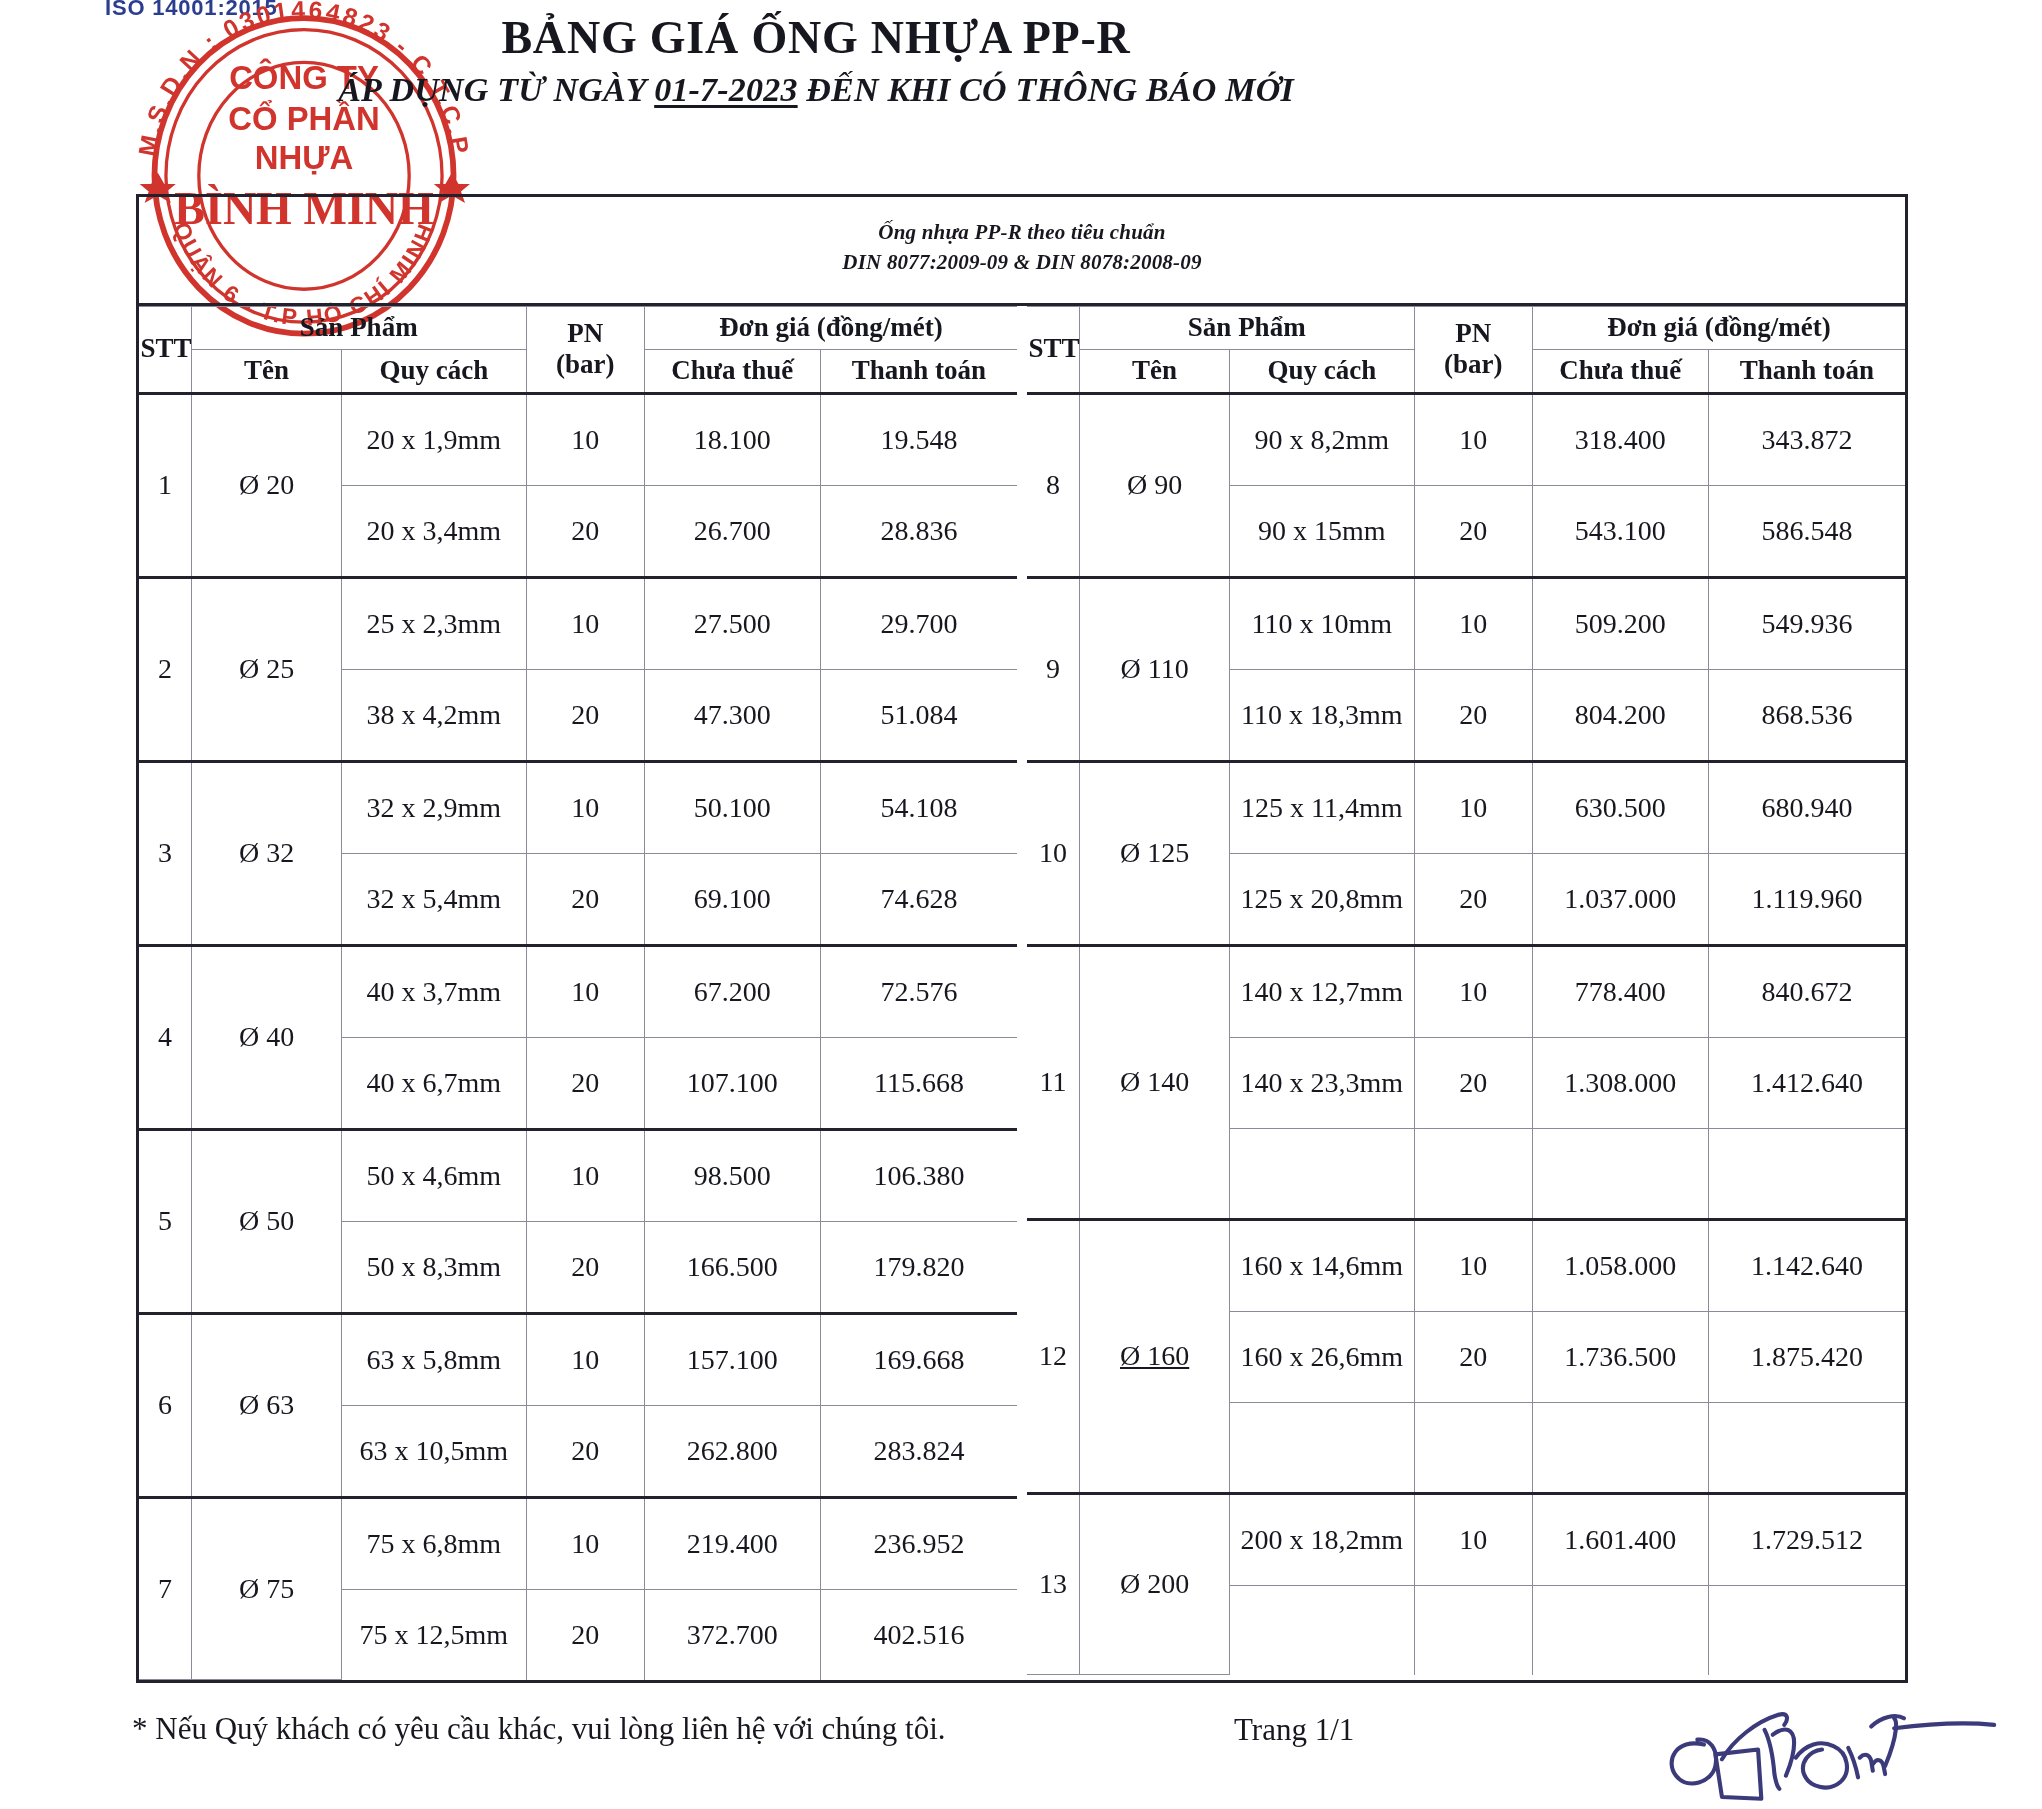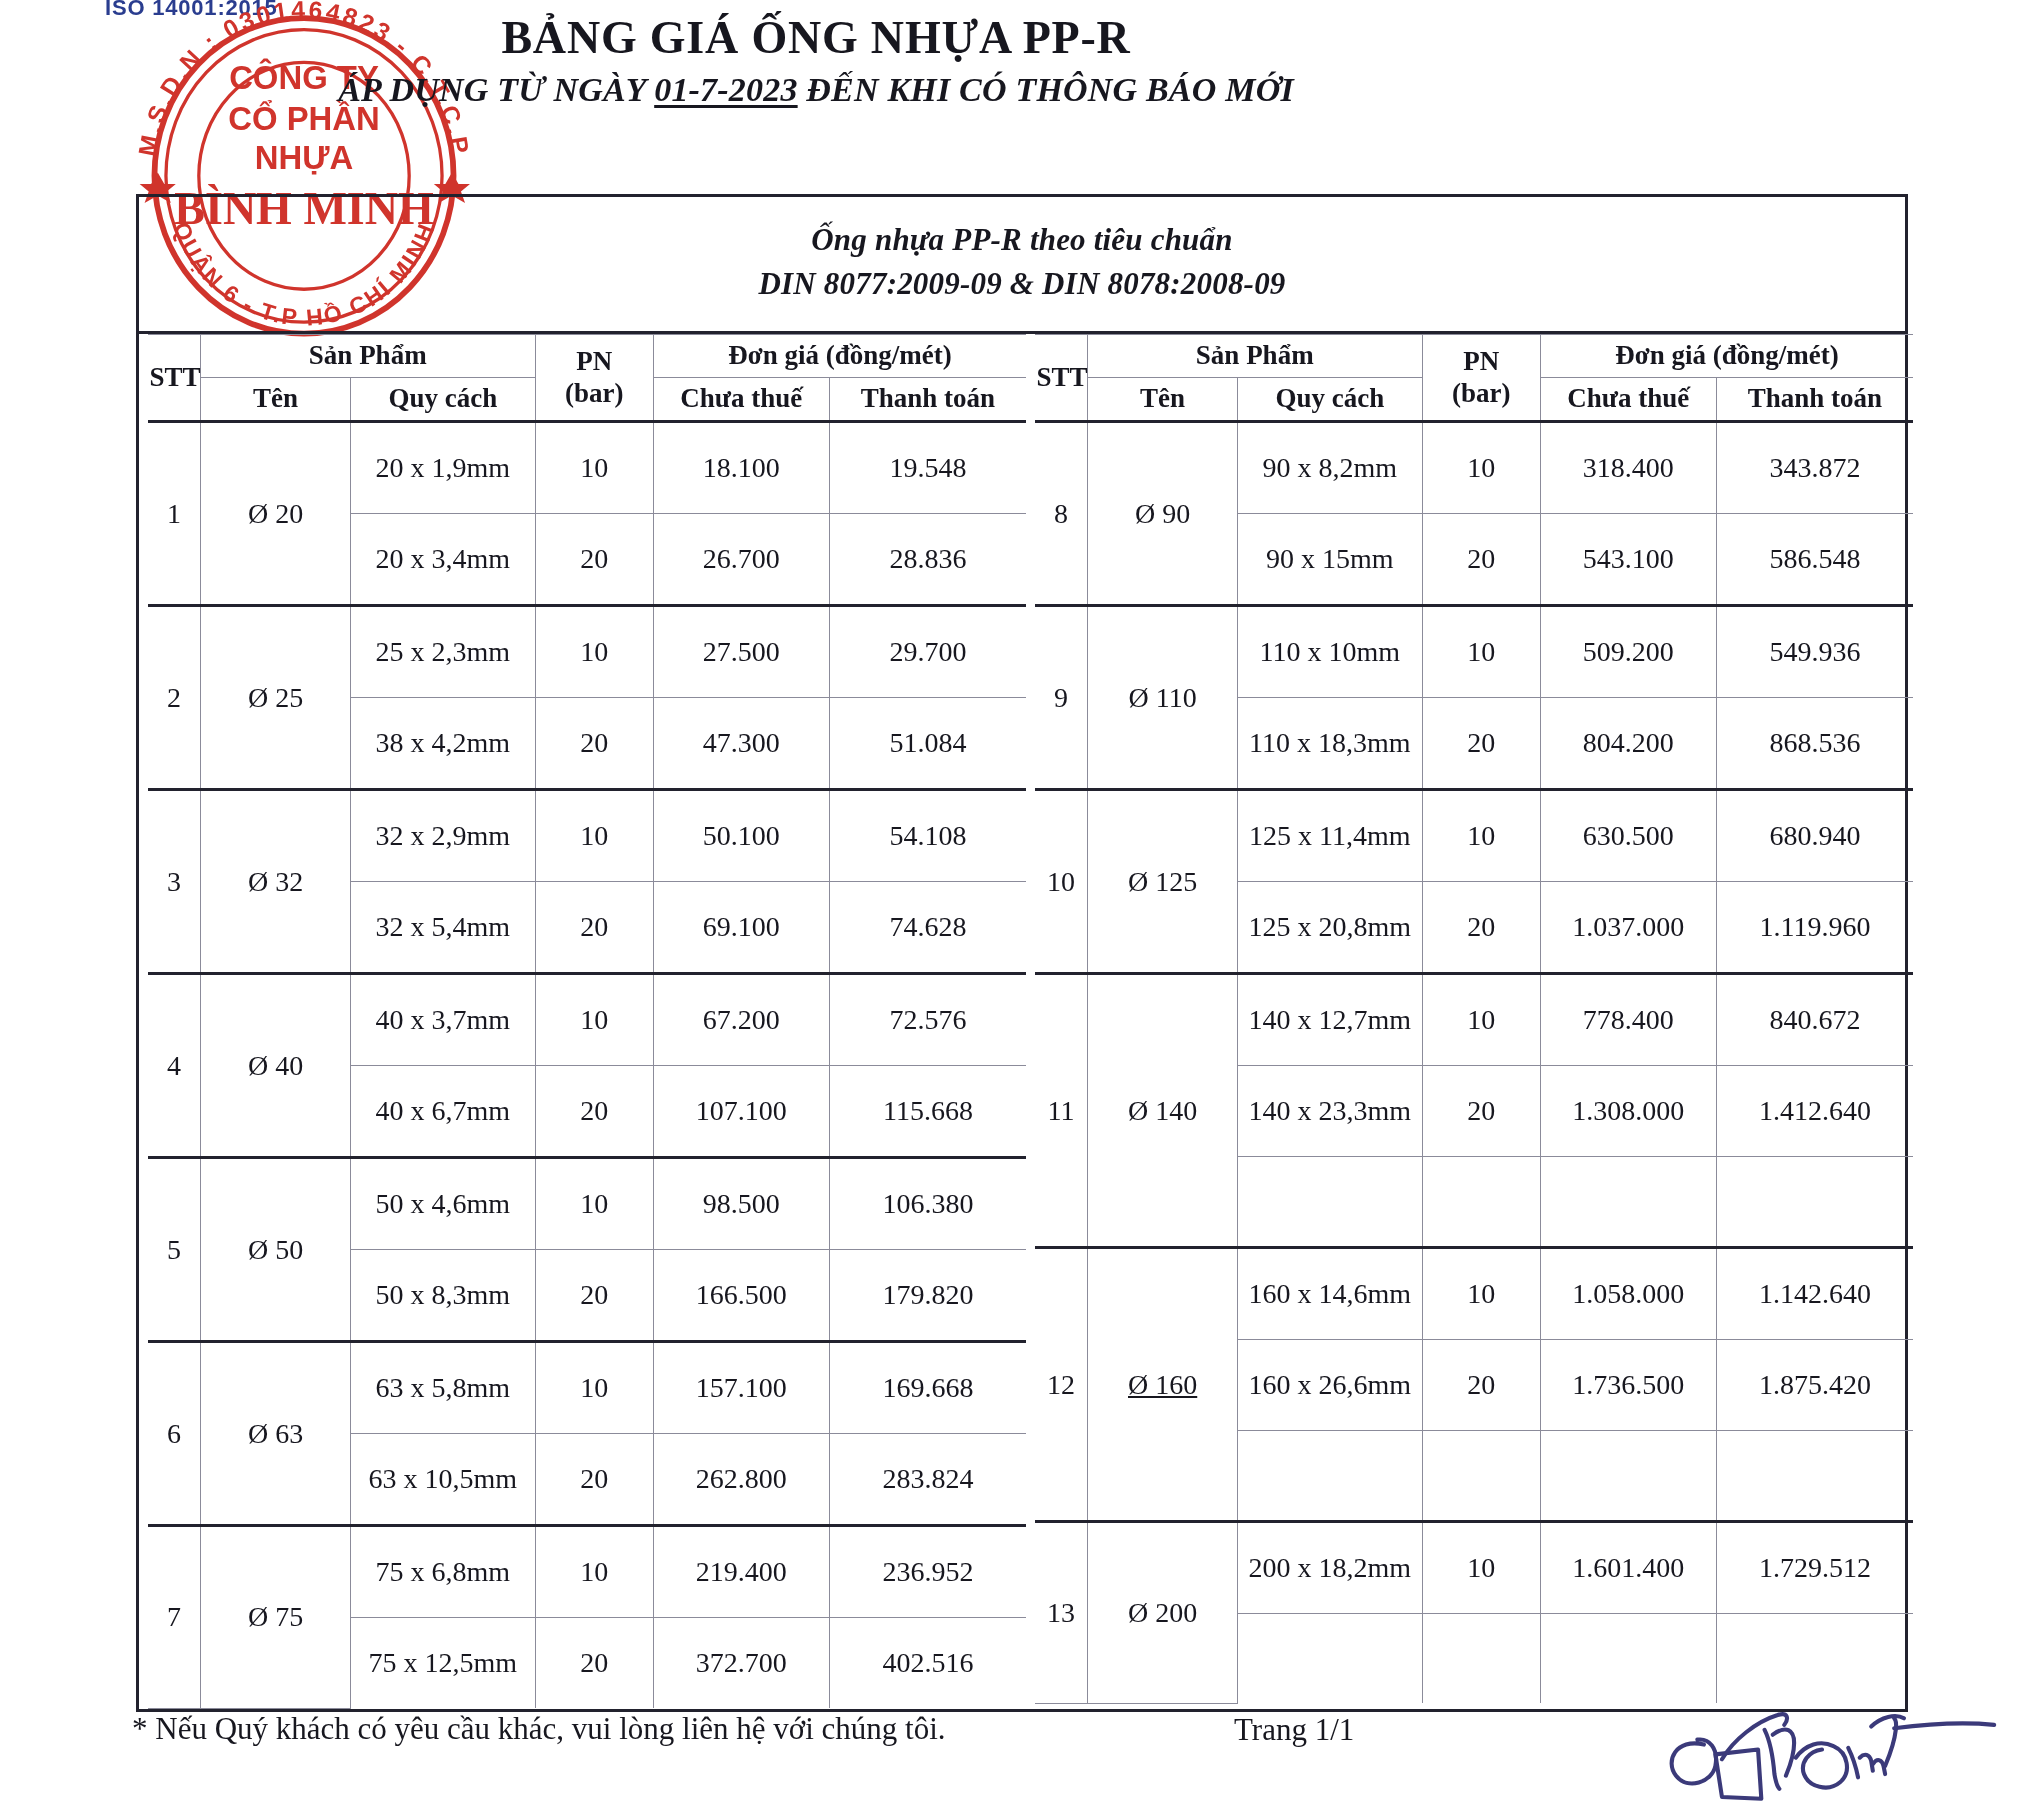--- a/index.html
+++ b/index.html
@@ -46,26 +46,26 @@
     width:1772px;
     border:3.3px solid #22222e;
     box-sizing:border-box;
   }
   .std-band{
     text-align:center;
     padding:21.4px 0 25px 0;
     border-bottom:3.3px solid #22222e;
   }
   .std-line{
-    font-style:italic;font-weight:bold;font-size:31px;
+    font-style:italic;font-weight:bold;font-size:21px;
     line-height:1.42;letter-spacing:0.2px;
   }
 
   .tables-row{ display:flex; }
-  .tbl-col{ flex:0 0 878px;padding-left:9px; }
+  .tbl-col{ flex:0 0 878px; }
   .gap-col{ flex:1 1 auto; }
 
   table.price{
     width:100%;border-collapse:collapse;
     table-layout:fixed;
   }
   table.price th, table.price td{
     border:0.8px solid #8b8b9a;
     text-align:center;
     vertical-align:middle;

